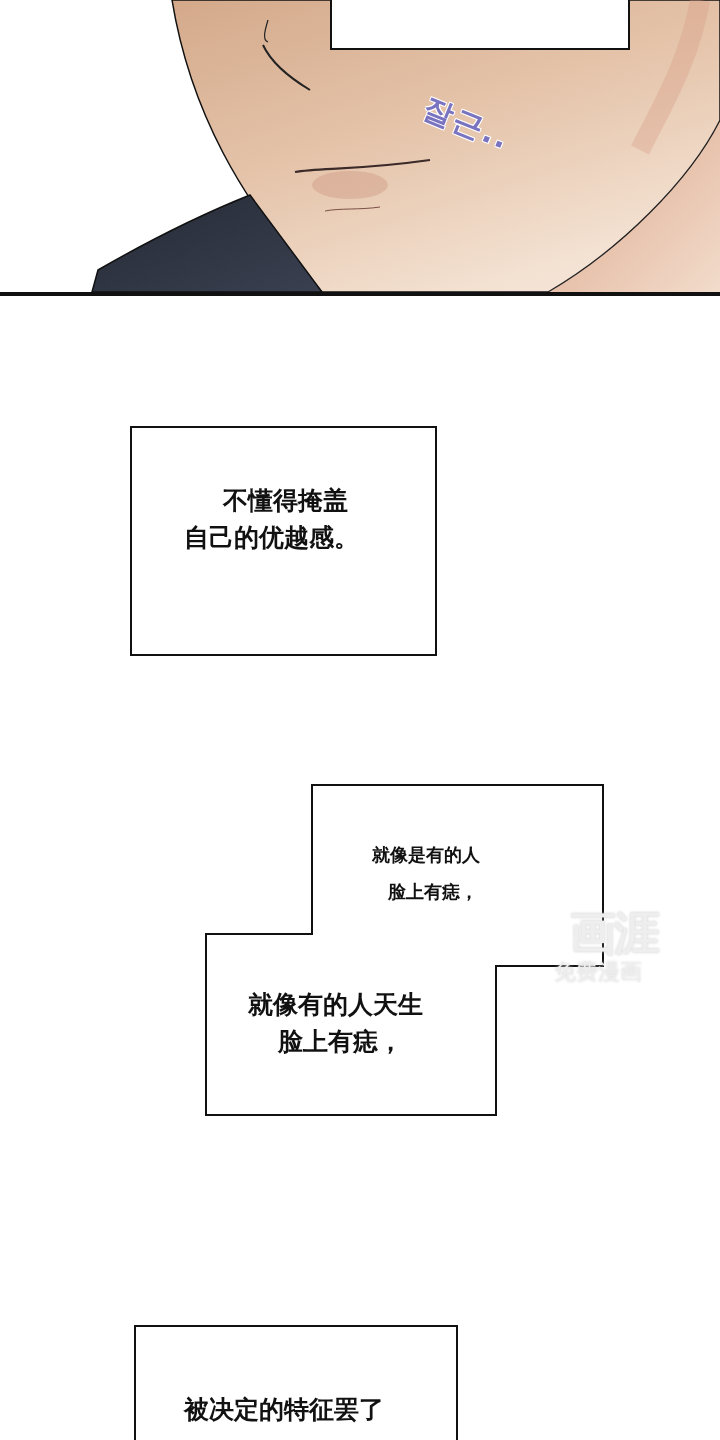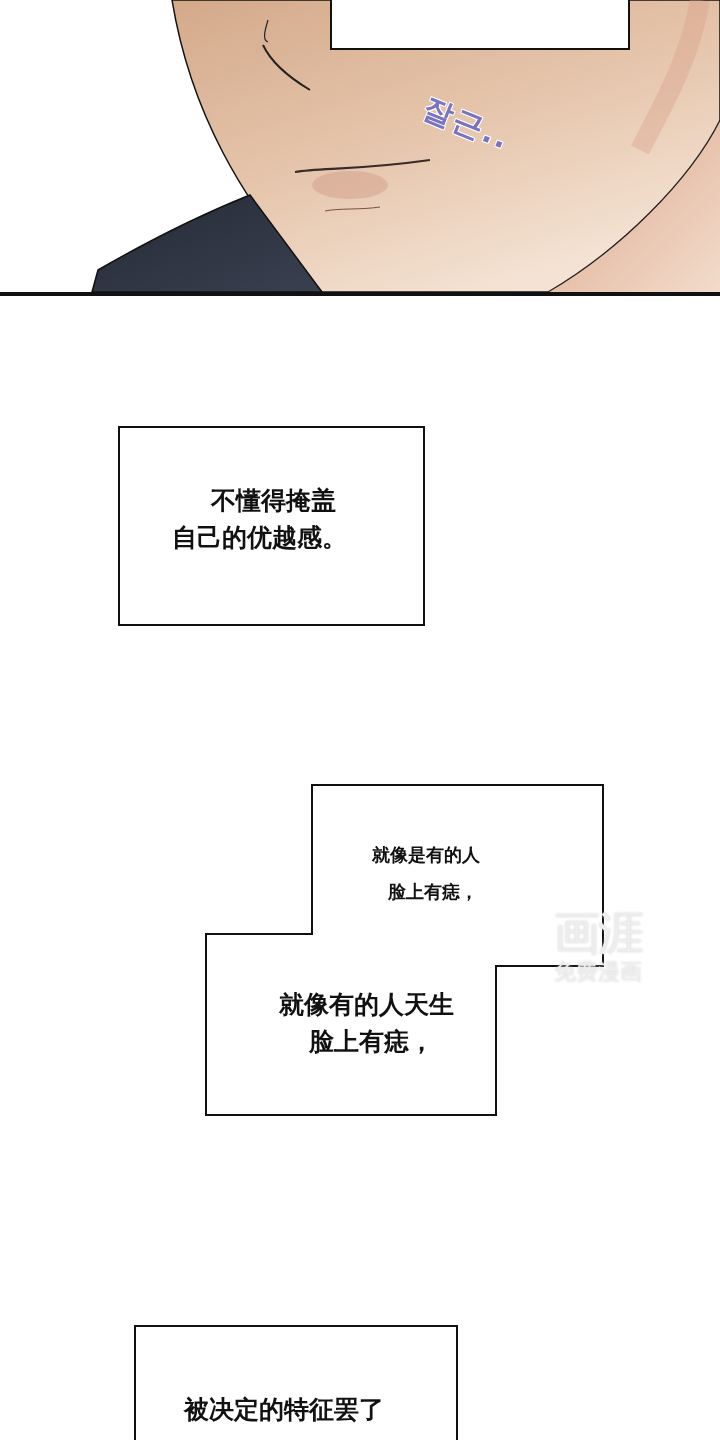--- a/index.html
+++ b/index.html
@@ -9,31 +9,31 @@
   .panel-top svg { position: absolute; left: 0; top: 0; }
   .panel-border-bottom { position: absolute; left: 0; top: 292px; width: 720px; height: 4px; background: #111; }
   .top-caption-box { position: absolute; left: 330px; top: -4px; width: 300px; height: 54px; background: #fff;
                      border: 2px solid #111; box-sizing: border-box; }
   .sfx { position: absolute; left: 432px; top: 88px; color: #7a74c0; font-size: 30px; font-weight: bold;
          transform: rotate(22deg); transform-origin: left top;
          text-shadow: 1px 1px 0 #fff, -1px -1px 0 #fff, 1px -1px 0 #fff, -1px 1px 0 #fff; letter-spacing: 2px; }
   .caption { position: absolute; background: #fff; border: 2px solid #111; box-sizing: border-box;
              font-size: 25px; font-weight: bold; color: #111; line-height: 37px; }
   .caption .text { position: absolute; white-space: nowrap; }
-  .cap1 { left: 118px; top: 426px; width: 307px; height: 200px; font-family: Liberation Serif, serif; }
+  .cap1 { left: 130px; top: 426px; width: 307px; height: 230px; font-family: Liberation Serif, serif; }
   .cap1 .text { left: 52px; top: 54px; text-align: center; }
   .cap2-shape { position: absolute; left: 205px; top: 784px; }
   .cap2-text-a { position: absolute; left: 372px; top: 836px; font-size: 18px; font-weight: bold; color: #111; line-height: 37px; white-space: nowrap; }
-  .cap2-text-b { position: absolute; left: 248px; top: 986px; font-size: 25px; font-weight: bold; color: #111; line-height: 37px; white-space: nowrap; margin-left: 31px; }
+  .cap2-text-b { position: absolute; left: 248px; top: 986px; font-size: 25px; font-weight: bold; color: #111; line-height: 37px; white-space: nowrap; }
   .cap3 { left: 134px; top: 1325px; width: 324px; height: 140px; }
   .cap3 .text { left: 68px; top: 64px; }
   .line { display: block; }
   .watermark { position: absolute; left: 538px; top: 908px; width: 120px; text-align: center; color: #eeeeee;
                text-shadow: 0 0 3px #cfcfcf; }
-  .watermark .logo { font-size: 46px; font-weight: normal; letter-spacing: -2px; line-height: 50px; }
+  .watermark .logo { font-size: 46px; font-weight: bold; letter-spacing: -2px; line-height: 50px; text-align: right; }
   .watermark .sub { font-size: 22px; line-height: 28px; }
 </style>
 </head>
 <body>
 
 <div class="panel-top">
   <svg width="720" height="296" viewBox="0 0 720 296">
     <defs>
       <linearGradient id="skin" x1="0" y1="0" x2="0.6" y2="1">
         <stop offset="0" stop-color="#d4a98a"></stop>

